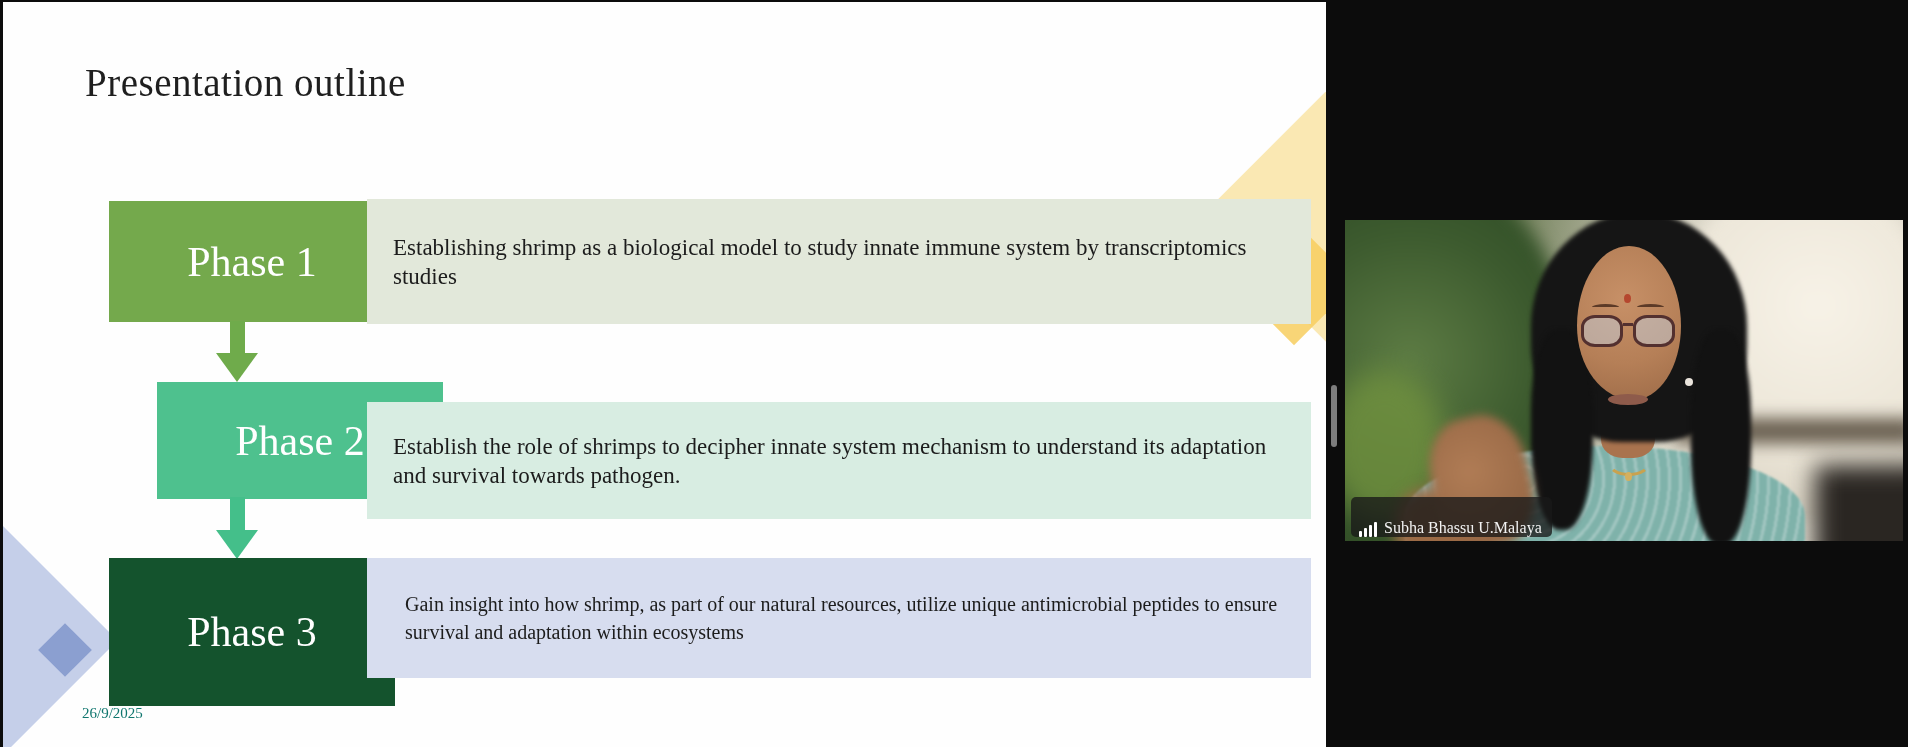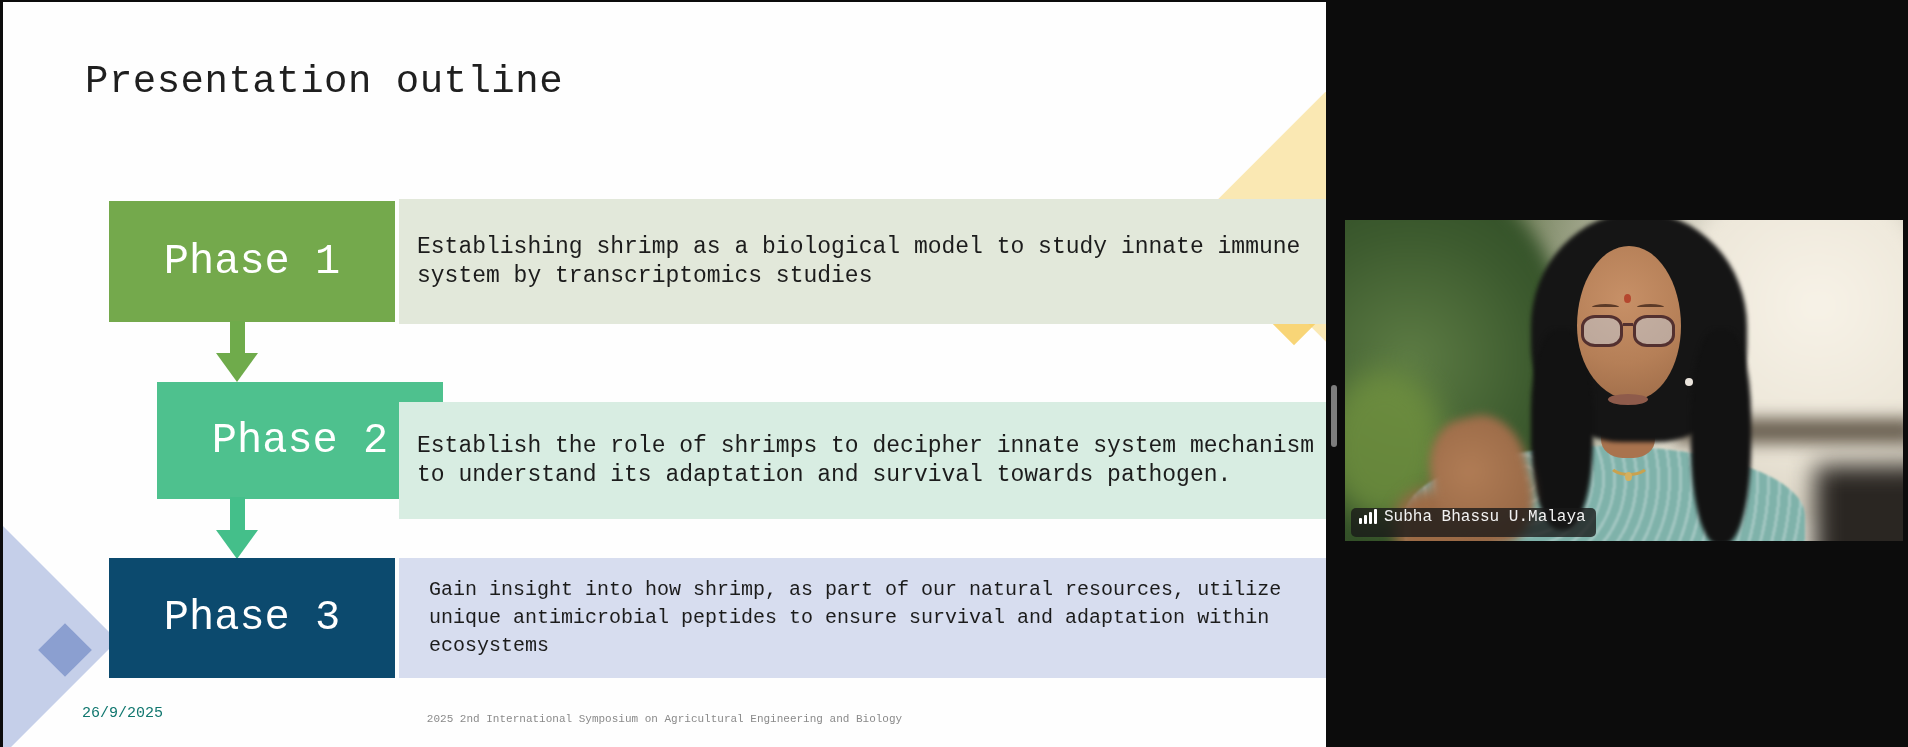--- a/index.html
+++ b/index.html
@@ -1,19 +1,19 @@
 <!DOCTYPE html>
 <html><head>
 <meta charset="utf-8">
 <style>
   html,body{margin:0;padding:0;background:#000;}
   *{box-sizing:border-box;}
   .stage{
     position:relative;width:1908px;height:747px;background:#0c0c0c;
-    overflow:hidden;font-family:Liberation Mono, monospace;
+    overflow:hidden;font-family:Liberation Serif, serif;
   }
   
   .slide{
     position:absolute;left:3px;top:2px;width:1323px;height:745px;
     background:#fefefe;overflow:hidden;
   }
   .deco{position:absolute;}
   .deco-yellow-big{left:1246px;top:98px;width:233px;height:233px;background:#f9e2a0;opacity:.8;transform:rotate(45deg);}
   .deco-yellow-small{left:1247px;top:237px;width:88px;height:88px;background:#f7ce5f;opacity:.85;transform:rotate(45deg);}
   .deco-blue-big{left:-116px;top:543px;width:191px;height:191px;background:#c5cfe9;transform:rotate(45deg);}
@@ -21,29 +21,29 @@
   .slide-title{
     position:absolute;left:82px;top:58px;margin:0;
     font-size:39px;font-weight:400;color:#1f1f1f;letter-spacing:.5px;
   }
   .phase-row{position:absolute;left:0;width:100%;}
   .phase-box{
     position:absolute;left:106px;width:286px;display:flex;align-items:center;justify-content:center;
     color:#ffffff;font-size:42px;font-weight:400;
   }
   .phase-panel{
-    position:absolute;left:396px;width:944px;display:flex;align-items:center;
-    color:#1c1c1c;font-size:23px;line-height:29px;
+    position:absolute;left:364px;width:944px;display:flex;align-items:center;
+    color:#1c1c1c;font-size:23px;line-height:29px;padding-left:8px;
   }
   .phase-panel p{margin:0;padding-left:18px;padding-right:14px;}
   .row-1 .phase-box{top:199px;height:121px;background:#74a94c;}
   .row-1 .phase-panel{top:197px;height:125px;background:#e2e8da;}
   .row-2 .phase-box{top:380px;height:117px;background:#4ec18e;margin-left:48px;}
   .row-2 .phase-panel{top:380px;height:117px;background:#d8ede2;margin-top:20px;}
-  .row-3 .phase-box{top:556px;height:120px;background:#0c4a6e;}
+  .row-3 .phase-box{top:556px;height:148px;background:#14532d;}
   .row-3 .phase-panel{top:556px;height:120px;background:#d7ddef;font-size:20px;line-height:28px;}
   .row-3 .phase-panel p{padding-left:30px;}
   .arrow{position:absolute;width:42px;left:213px;}
   .arrow .stem{position:absolute;left:14px;top:0;width:15px;}
   .arrow .head{position:absolute;left:0;width:0;height:0;border-left:21px solid transparent;border-right:21px solid transparent;}
   .arrow-1{top:319px;height:61px;}
   .arrow-1 .stem{height:33px;background:#6fab4b;}
   .arrow-1 .head{top:32px;border-top:29px solid #6fab4b;}
   .arrow-2{top:495px;height:61px;}
   .arrow-2 .stem{height:34px;background:#44bf8a;}
@@ -89,23 +89,23 @@
   .p-mouth{left:263px;top:174px;width:40px;height:11px;background:#8e5b4b;border-radius:50%;}
   .p-earring{left:340px;top:158px;width:8px;height:8px;background:#eae4dc;border-radius:50%;}
   .p-necklace{left:262px;top:228px;width:44px;height:28px;border:3px solid transparent;border-bottom:3px solid #c9a24f;border-radius:50%;}
   .p-pendant{left:280px;top:252px;width:7px;height:9px;background:#d4b05f;border-radius:50%;}
   .p-hand{left:88px;top:196px;width:98px;height:132px;
     background:radial-gradient(circle at 40% 40%,#b07c55 0%,#8f6140 100%);
     border-radius:42%;filter:blur(5px);transform:rotate(-14deg);}
   .p-forearm{left:50px;top:268px;width:90px;height:80px;background:#9c6b46;border-radius:40%;filter:blur(7px);}
   
   .name-tag{
-    position:absolute;left:6px;bottom:4px;height:29px;padding:0 10px 0 8px;
+    position:absolute;left:6px;bottom:4px;height:40px;padding:0 10px 0 8px;
     background:rgba(24,24,24,.78);border-radius:5px;
-    display:flex;align-items:flex-start;gap:7px;
+    display:flex;align-items:flex-end;gap:7px;
   }
   .signal-bars{display:flex;align-items:flex-end;gap:2px;height:16px;}
   .signal-bars span{display:block;width:3px;background:#ffffff;border-radius:1px;}
   .signal-bars .b1{height:6px;}.signal-bars .b2{height:9px;}
   .signal-bars .b3{height:12px;}.signal-bars .b4{height:15px;}
   .name-tag-text{color:#f2f2f2;font-size:16px;white-space:nowrap;}
 </style>
 </head>
 <body>
 
@@ -150,21 +150,20 @@
     <div class="phase-row row-3">
       <div class="phase-box">
         <span>Phase 3</span>
       </div>
       <div class="phase-panel">
         <p>Gain insight into how shrimp, as part of our natural resources, utilize unique antimicrobial peptides to ensure survival and adaptation within ecosystems</p>
       </div>
     </div>
 
     <div class="footer-date">26/9/2025</div>
-    <div class="footer-conf">2025 2nd International Symposium on Agricultural Engineering and Biology</div>
   </div>
 
   <div class="scroll-handle"></div>
 
   <div class="video-tile">
     <div class="v vbg-green"></div>
     <div class="v vbg-green2"></div>
     <div class="v vbg-light"></div>
     <div class="v vbg-band"></div>
     <div class="v vbg-corner"></div>

